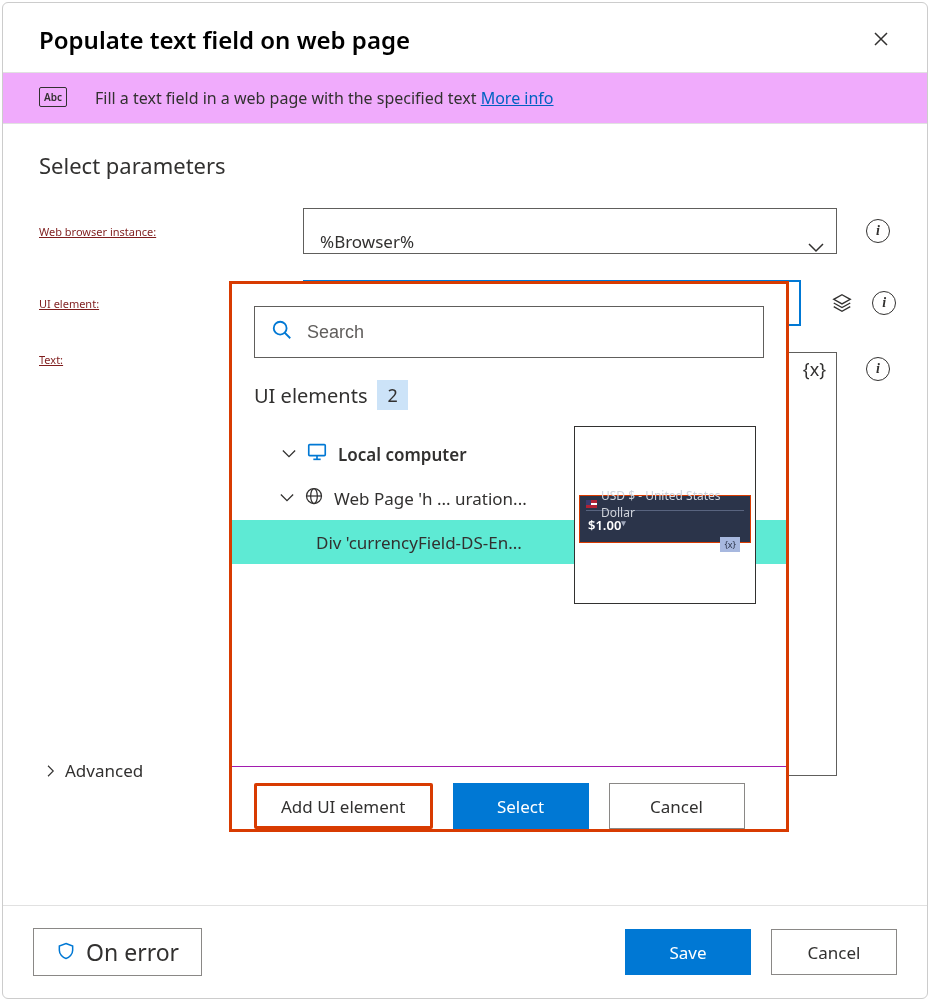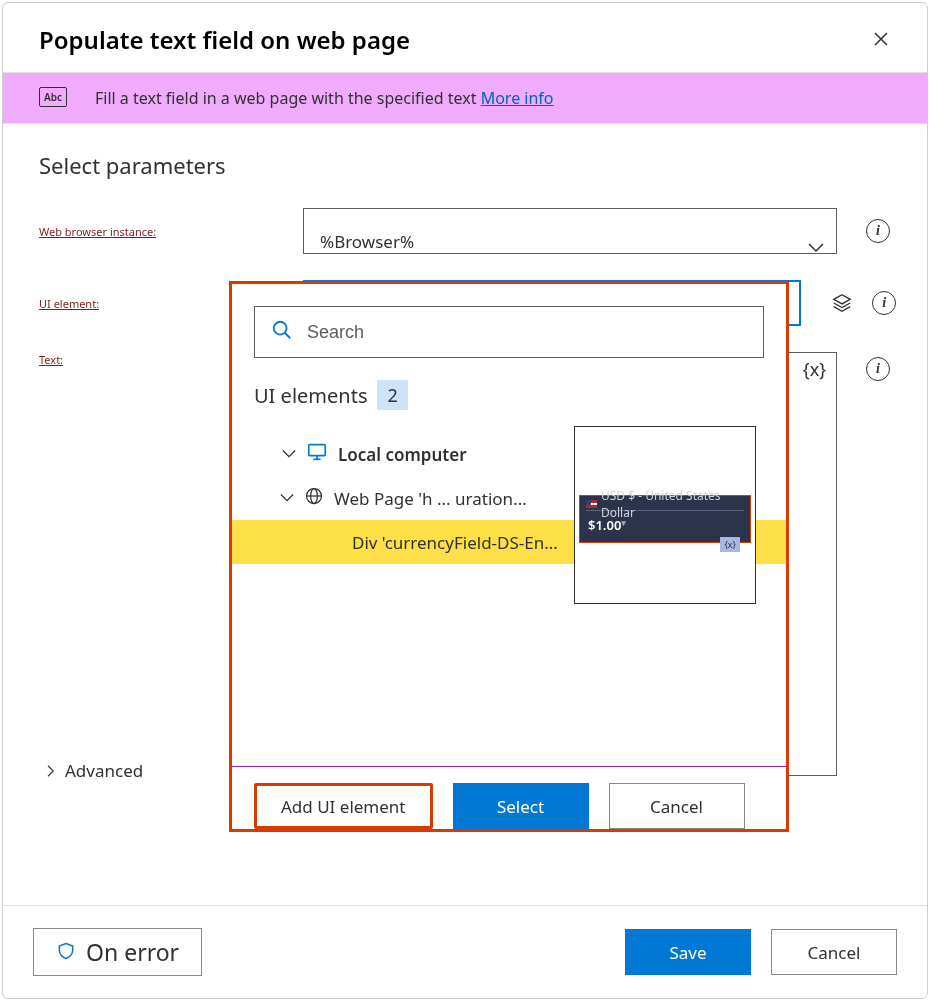--- a/index.html
+++ b/index.html
@@ -112,21 +112,21 @@
   .tree-row {
     display: flex; align-items: center; gap: 10px;
     height: 44px;
     padding-left: 32px;
     font-size: 17px;
     cursor: pointer;
     position: relative;
   }
   .tree-row.depth-0 { padding-left: 50px; font-weight: 600; }
   .tree-row.depth-1 { padding-left: 48px; }
-  .tree-row.depth-2 { padding-left: 120px; background: #fde047; }
+  .tree-row.depth-2 { padding-left: 84px; background: #5eead4; }
   .tree-row .label { white-space: nowrap; overflow: hidden; text-overflow: ellipsis; max-width: 220px; }
   .tree-chevron svg { display:block; }
   .monitor-ic { color: #0078d4; }
   .globe-ic { color: #323130; }
   .preview {
     position: absolute;
     right: 30px; top: -6px;
     width: 182px; height: 178px;
     border: 1px solid #323130;
     background: #fff;

